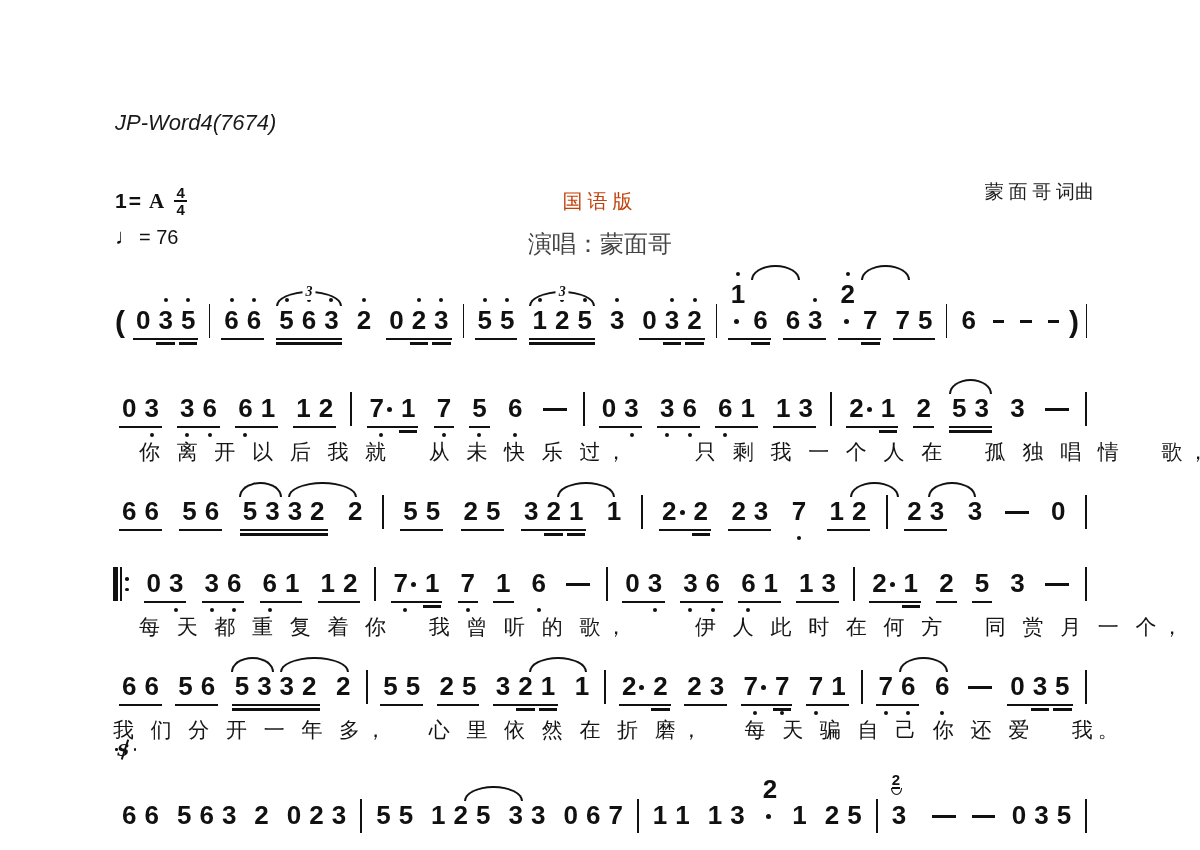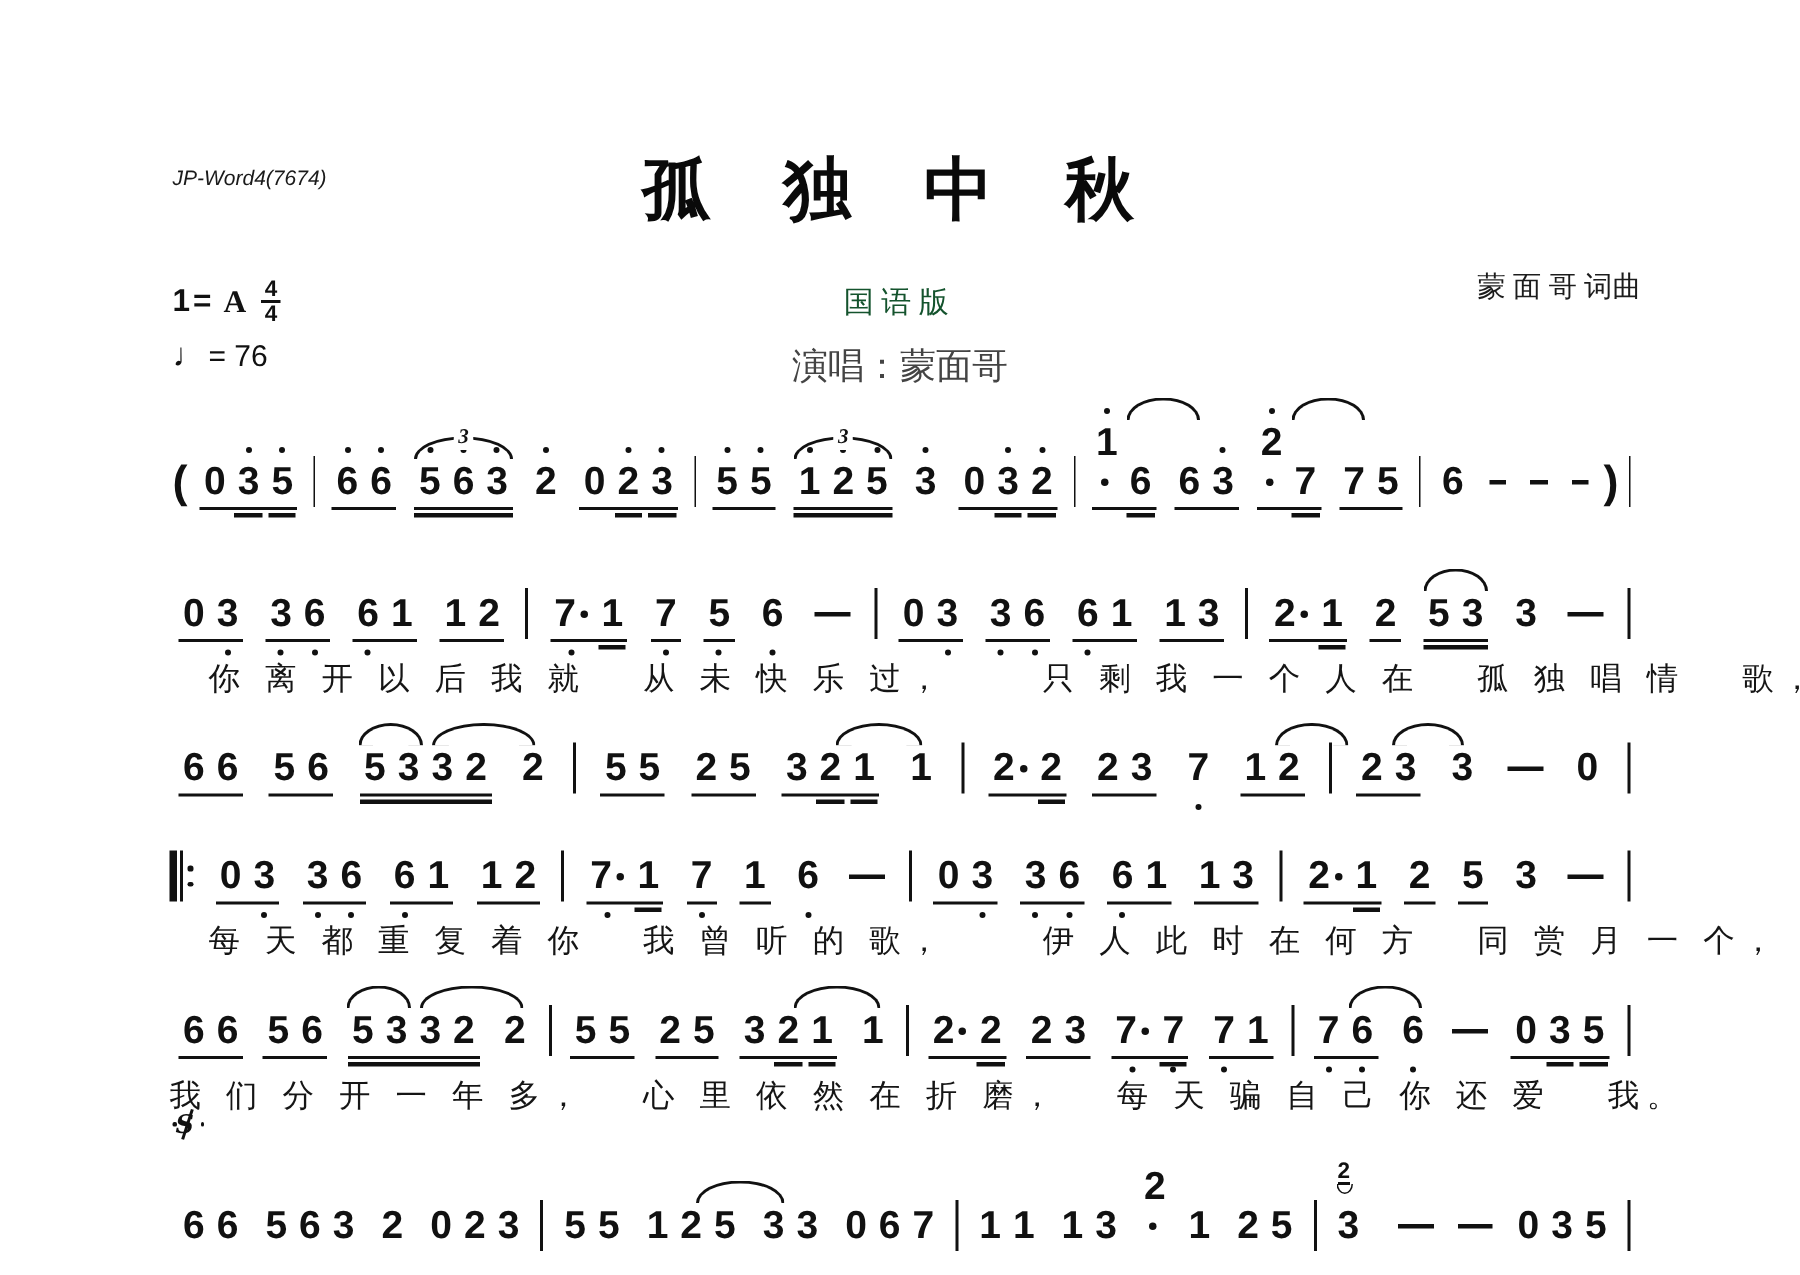--- a/index.html
+++ b/index.html
@@ -1,24 +1,24 @@
 <!DOCTYPE html>
 <html><head>
 <meta charset="utf-8">
 <style>
   html,body{margin:0;padding:0;background:#e8e8e8;}
   .page{position:relative;width:1200px;height:850px;background:#ffffff;overflow:hidden;
         font-family:"Liberation Sans",sans-serif;color:#111;}
   
-  .watermark{position:absolute;left:115px;top:110px;font-style:italic;font-size:14px;color:#1a1a1a;}
+  .watermark{position:absolute;left:115px;top:110px;font-style:italic;font-size:22px;color:#1a1a1a;}
   .title{position:absolute;left:0;right:0;top:96px;margin:0;text-align:center;
          font-family:"DejaVu Serif","Liberation Serif",serif;font-weight:900;
          font-size:46px;letter-spacing:16px;color:#0a0a0a;}
   .subtitle{position:absolute;left:0;right:0;top:188px;text-align:center;font-size:20px;
-            letter-spacing:5px;color:#14532d;font-family:"DejaVu Serif",serif;}
+            letter-spacing:5px;color:#c2410c;font-family:"DejaVu Serif",serif;}
   .performer{position:absolute;left:0;right:0;top:228px;text-align:center;font-size:24px;
              color:#444;font-family:"DejaVu Serif",serif;}
   .credits{position:absolute;right:106px;top:176px;text-align:right;font-size:19px;line-height:1.72;
            color:#1c1c1c;font-family:Liberation Serif, serif;}
   .keyline{position:absolute;left:115px;top:186px;display:flex;align-items:center;font-weight:bold;}
   .kp{font-size:21px;letter-spacing:2px;}
   .kt{font-size:21px;margin-left:6px;font-family:"Liberation Serif",serif;}
   .meter{display:inline-flex;flex-direction:column;align-items:center;margin-left:10px;}
   .mnum{font-size:15px;line-height:13px;font-weight:bold;}
   .mline{width:13px;height:2px;background:#111;margin:1px 0;}
@@ -69,21 +69,20 @@
   .segno .sl{position:absolute;left:7px;top:-1px;width:1.5px;height:21px;background:#111;
              transform:rotate(18deg);}
   .segno .sd{position:absolute;width:2.5px;height:2.5px;border-radius:50%;background:#111;top:8px;}
   .segno .sd.l{left:-2px;} .segno .sd.r{right:-3px;}
 </style>
 </head>
 <body>
 
 <div class="page">
   <div class="watermark">JP-Word4(7674)</div>
-  <h1 class="title">孤 独 中 秋</h1>
   <div class="subtitle">国语版</div>
   <div class="performer">演唱：蒙面哥</div>
   <div class="credits">
     <div>蒙 面 哥 词曲</div>
   </div>
   <div class="keyline">
     <span class="kp">1=</span>
     <span class="kt">A</span>
     <span class="meter">
       <span class="mnum">4</span>

